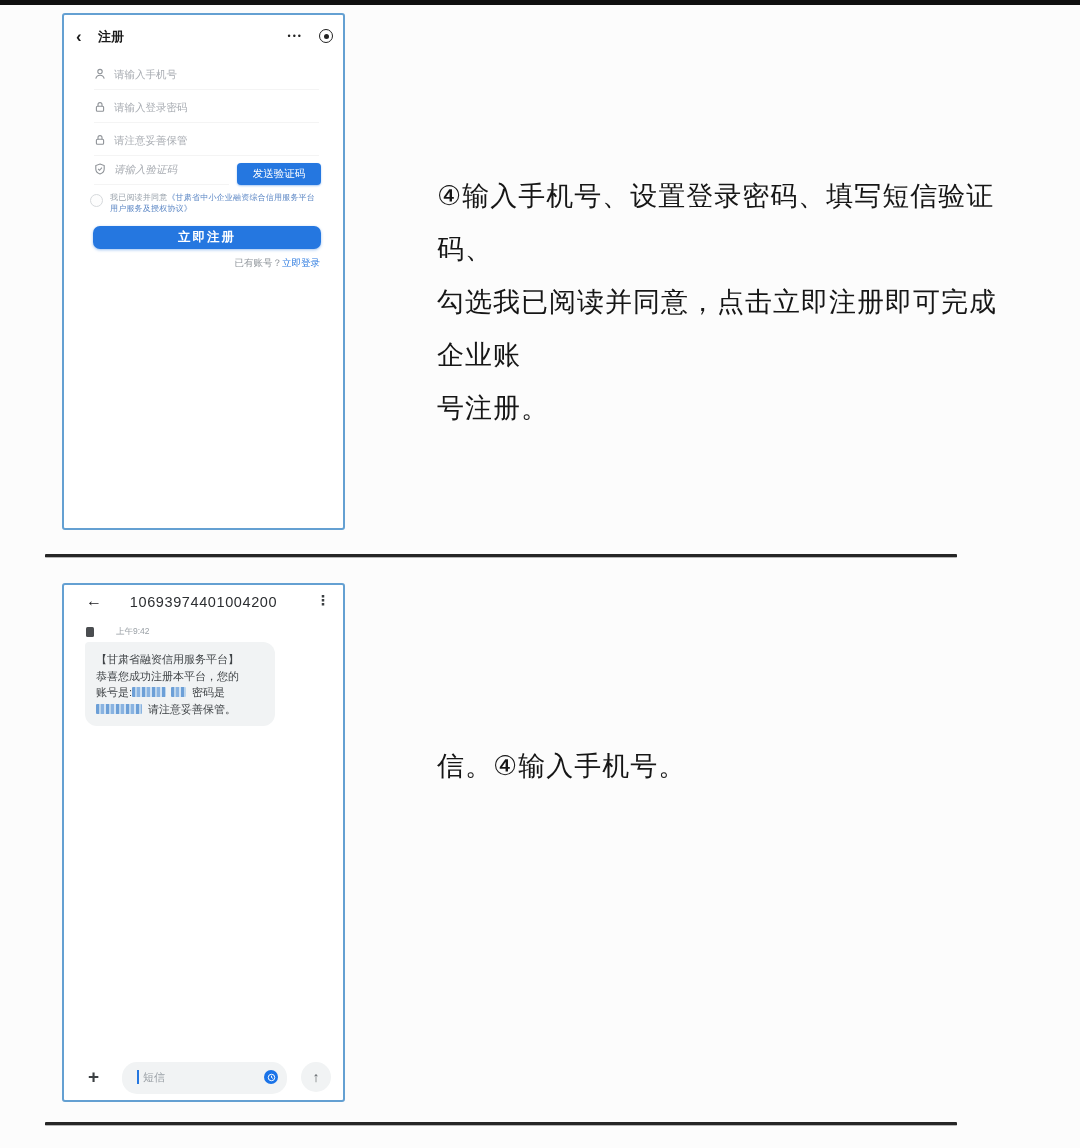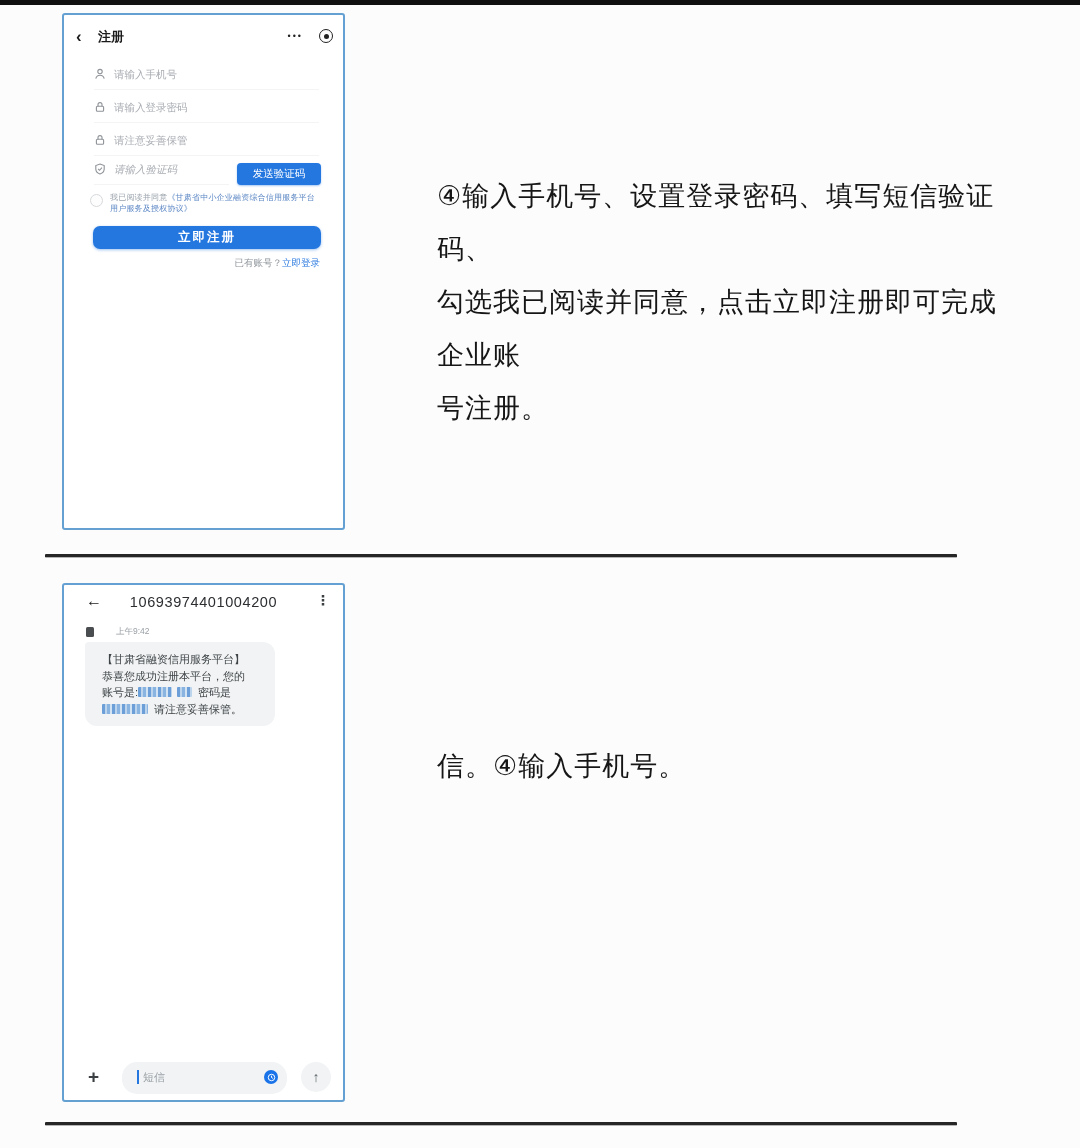--- a/index.html
+++ b/index.html
@@ -61,21 +61,21 @@
   .sms-back { position:absolute; left:22px; top:3px; font-size:16px; color:#202124; }
   .sms-number { position:absolute; left:30px; right:30px; top:5px; text-align:center;
                 font-size:14.5px; color:#2c2e31; letter-spacing:.6px; }
   .sms-menu { position:absolute; right:13px; top:3px; font-size:14px; color:#3c4043; font-weight:bold; }
 
   .sms-stamp { position:absolute; left:22px; top:41px; display:flex; align-items:center; gap:22px; }
   .stamp-icon { width:8px; height:10px; background:#4a4d50; border-radius:1.5px; }
   .stamp-text { font-size:8.5px; color:#9aa0a6; }
 
   .bubble { position:absolute; left:21px; top:57px; width:190px;
-            background:#f1f3f4; border-radius:4px 12px 12px 12px; padding:9px 17px;
+            background:#f1f3f4; border-radius:4px 12px 12px 12px; padding:9px 11px;
             font-size:11px; line-height:16.5px; color:#3f4346; }
   .redact { display:inline-block; height:10px; border-radius:1px; vertical-align:-1px;
             background:repeating-linear-gradient(90deg,#5e97d4 0 3px,#b7d2ec 3px 5px,#7eade0 5px 8px,#cfe2f4 8px 10px);
             filter:blur(.6px); opacity:.9; }
   .r-a { width:34px; } .r-b { width:15px; margin-left:5px; margin-right:6px; }
   .r-c { width:46px; margin-right:6px; }
 
   .sms-inputbar { position:absolute; left:0; top:477px; width:100%; height:30px; }
   .plusbtn { position:absolute; left:24px; top:2px; font-size:19px; color:#3c4043; font-weight:bold; line-height:26px; }
   .msgpill { position:absolute; left:58px; top:0; width:165px; height:32px; background:#f1f3f4; border-radius:15px; }

